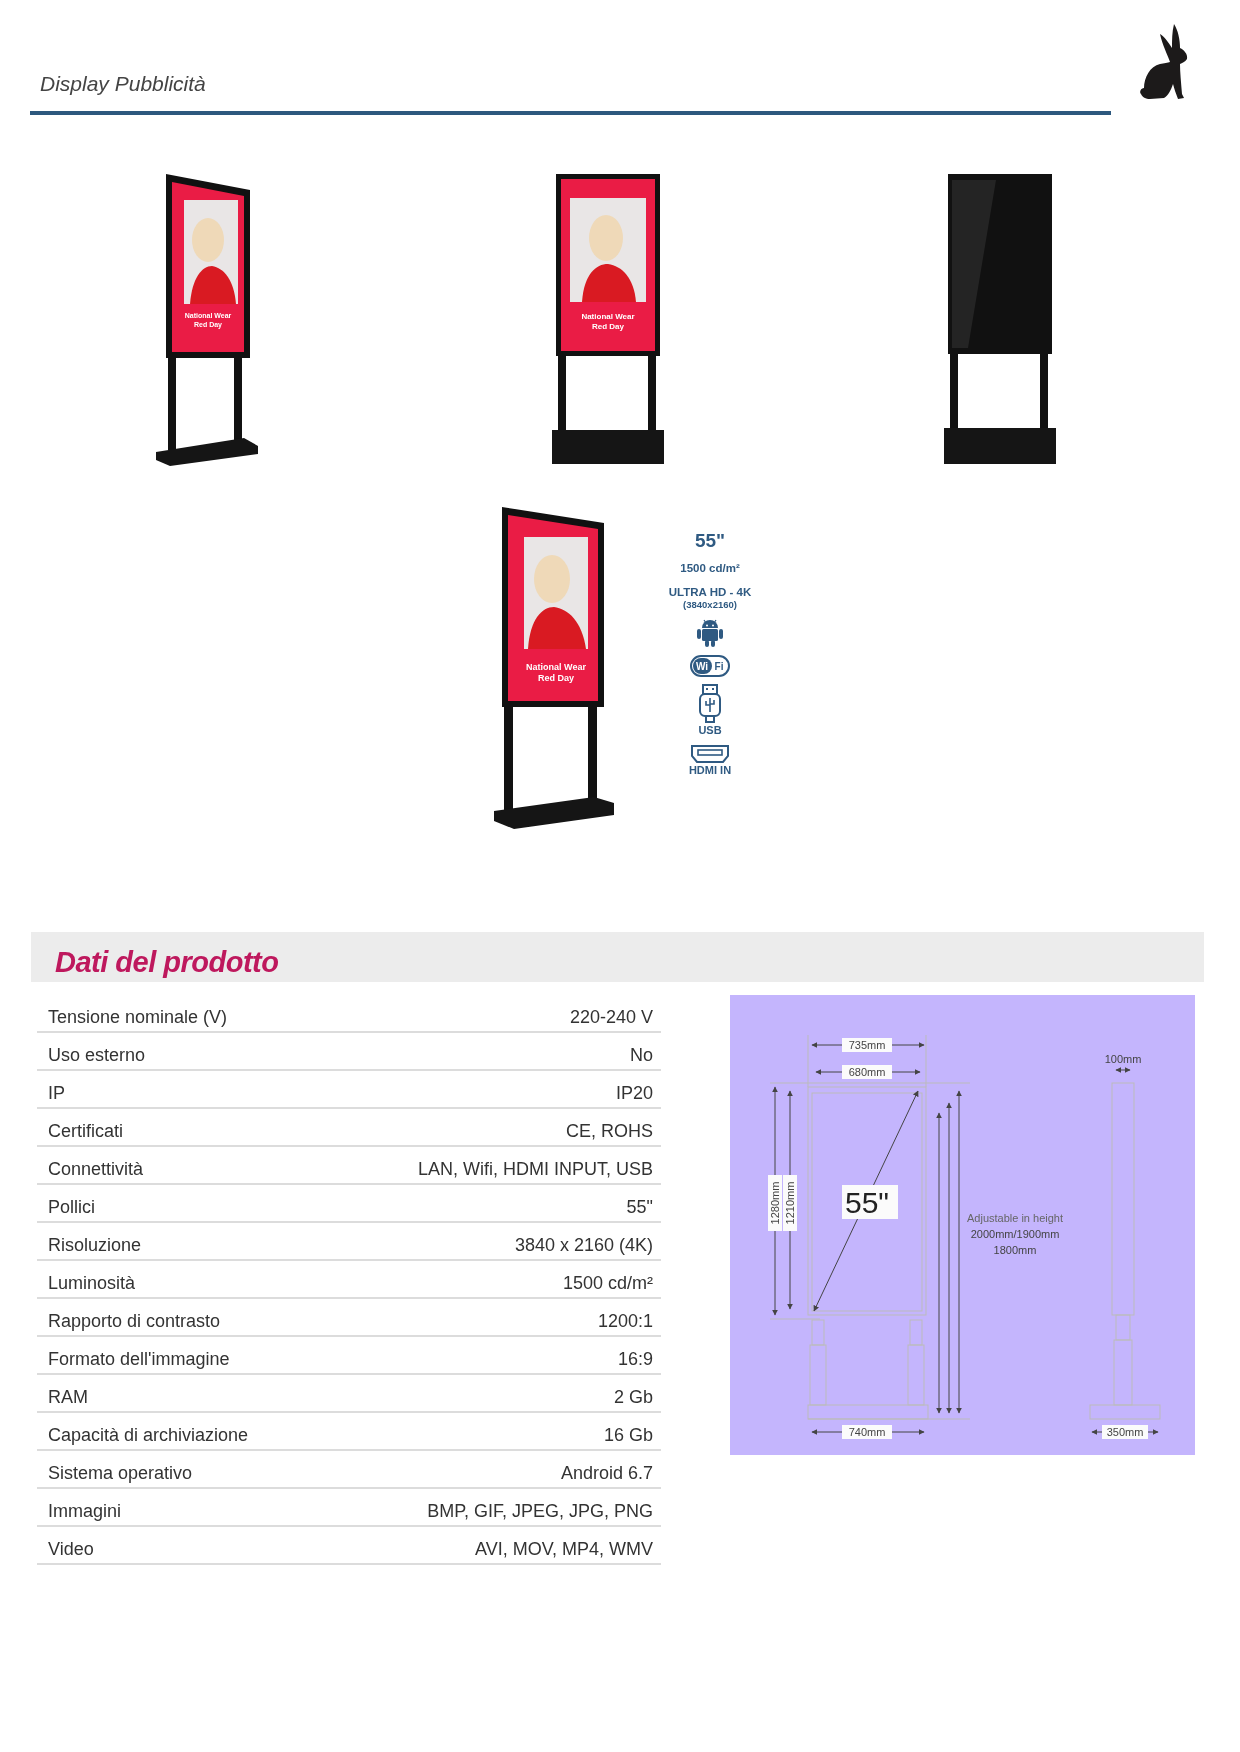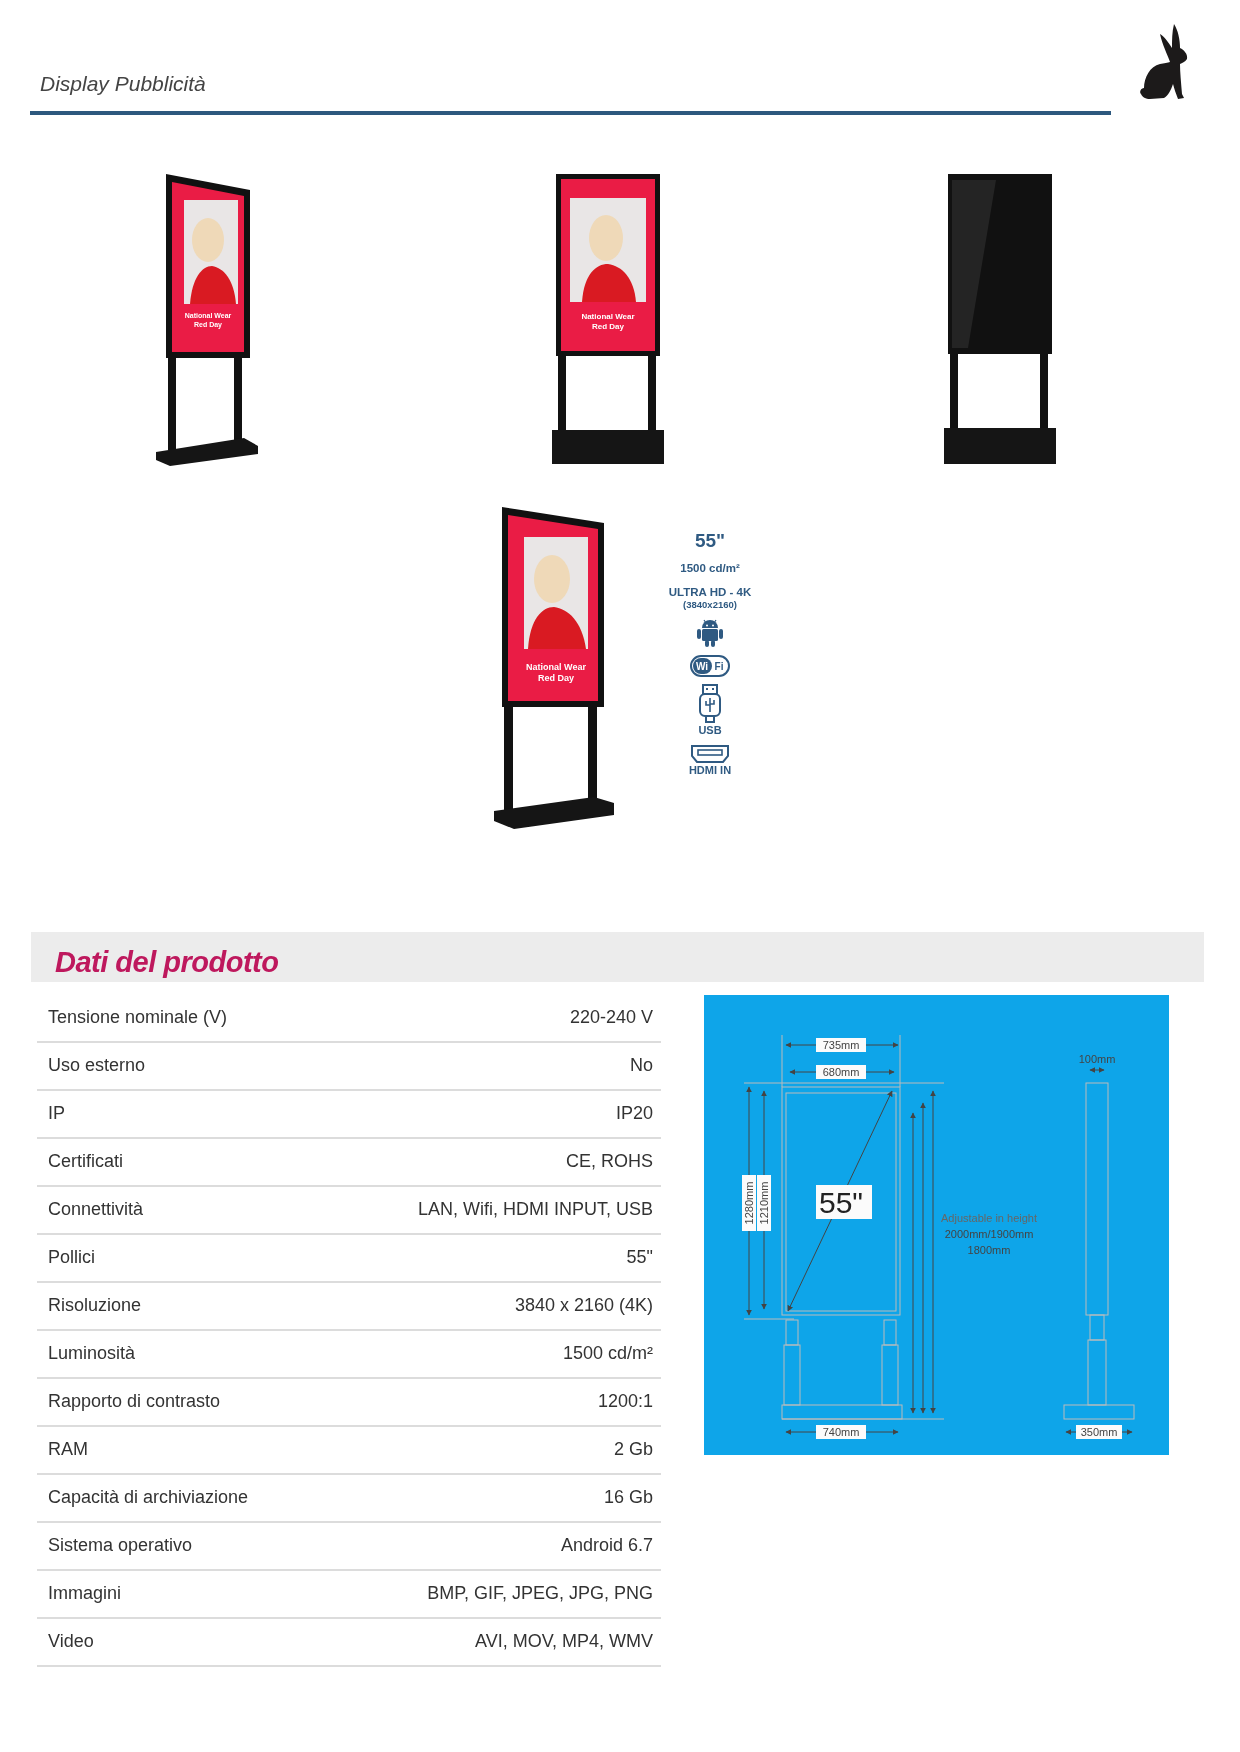--- a/index.html
+++ b/index.html
@@ -17,25 +17,25 @@
   .spec-lum { font-size: 11.5px; margin-bottom: 12px; }
   .spec-uhd { font-size: 11.5px; line-height: 13px; }
   .spec-res { font-size: 9.5px; margin-bottom: 8px; }
   .spec-icon { display: block; margin: 4px auto 0 auto; }
   .spec-lbl { font-size: 11px; margin-top: 0px; text-align: center; }
 
   .section-band { position: absolute; left: 31px; top: 932px; width: 1173px; height: 50px; background: #ececec; }
   .section-title { position: absolute; left: 24px; top: 14px; font-size: 29px; font-weight: bold; font-style: italic; color: #be185d; letter-spacing: -0.5px; }
 
   .spec-table { position: absolute; left: 37px; top: 995px; width: 624px; }
-  .row { position: relative; border-bottom: 2px solid #dcdcdc; display: flex; justify-content: space-between; align-items: flex-start; padding: 8px 8px 10px 11px; font-size: 18px; color: #333; line-height: 28px; min-height: 20px; }
+  .row { position: relative; border-bottom: 2px solid #dcdcdc; display: flex; justify-content: space-between; align-items: flex-start; padding: 8px 8px 0 11px; font-size: 18px; color: #333; line-height: 28px; min-height: 20px; }
   .row .k { white-space: nowrap; }
   .row .v { text-align: right; max-width: 395px; }
 
-  .diagram { position: absolute; left: 704px; top: 995px; width: 465px; height: 460px; background: #0ea5e9; }
+  .diagram { position: absolute; left: 730px; top: 995px; width: 465px; height: 460px; background: #c4b5fd; }
 </style>
 </head>
 <body>
 
 <div class="header-title">Display Pubblicità</div>
 <div class="header-rule"></div>
 <svg class="logo" viewBox="0 0 68 80">
   <path fill="#1c1a1a" d="M36 2 C40 8 42 18 42 26 C46 28 50 32 49 37 C47 40 44 41 42 42 C42 50 43 60 44 72 L46 76 L40 77 C38 72 36 66 35 62 C33 68 30 74 26 76 L12 77 C8 77 4 75 3 72 C1 70 3 66 6 66 C6 56 12 44 22 42 C26 41 30 41 32 40 C30 34 24 22 22 12 C26 14 30 20 34 26 C34 18 34 10 36 2 Z"></path>
 </svg>
 
@@ -172,20 +172,24 @@
       <span class="k">Risoluzione</span>
       <span class="v">3840 x 2160 (4K)</span>
     </div>
   <div class="row">
       <span class="k">Luminosità</span>
       <span class="v">1500 cd/m²</span>
     </div>
   <div class="row">
       <span class="k">Rapporto di contrasto</span>
       <span class="v">1200:1</span>
+    </div>
+  <div class="row">
+      <span class="k">Formato dell'immagine</span>
+      <span class="v">16:9</span>
     </div>
   <div class="row">
       <span class="k">RAM</span>
       <span class="v">2 Gb</span>
     </div>
   <div class="row">
       <span class="k">Capacità di archiviazione</span>
       <span class="v">16 Gb</span>
     </div>
   <div class="row">

